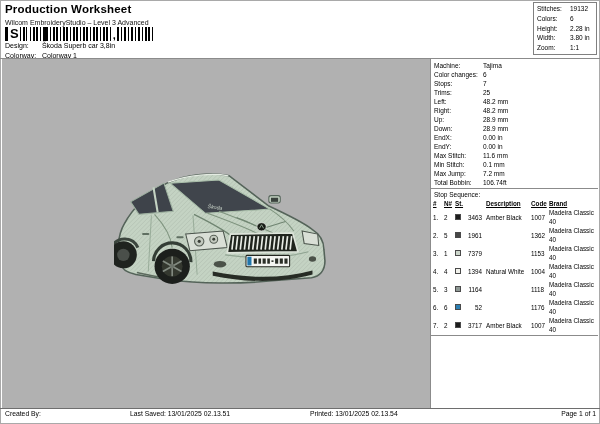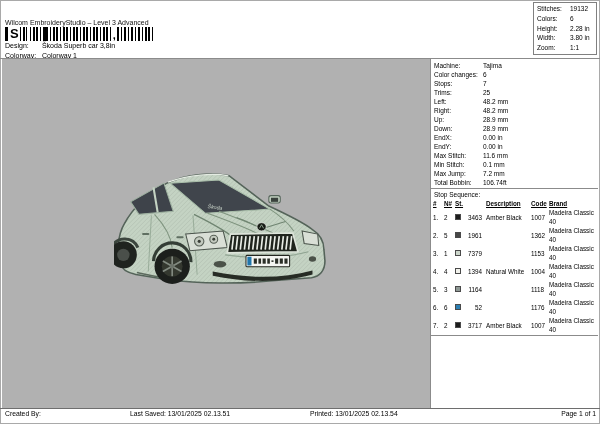--- a/index.html
+++ b/index.html
@@ -45,20 +45,21 @@
   .footer .printed{position:absolute;left:310px;}
   .footer .pageno{position:absolute;right:4px;}
   
   .car-wrap{position:absolute;left:112px;top:108px;width:212px;height:130px;}
 </style>
 </head>
 <body>
 
 <div class="page">
 
+  <div class="title">Production Worksheet</div>
   <div class="subtitle">Wilcom EmbroideryStudio – Level 3 Advanced</div>
 
   <div class="barcode">
     <div class="thick"></div>
     <div class="s">S</div>
     <div class="bars1"></div>
     <div class="comma">,</div>
     <div class="bars2"></div>
   </div>
 

